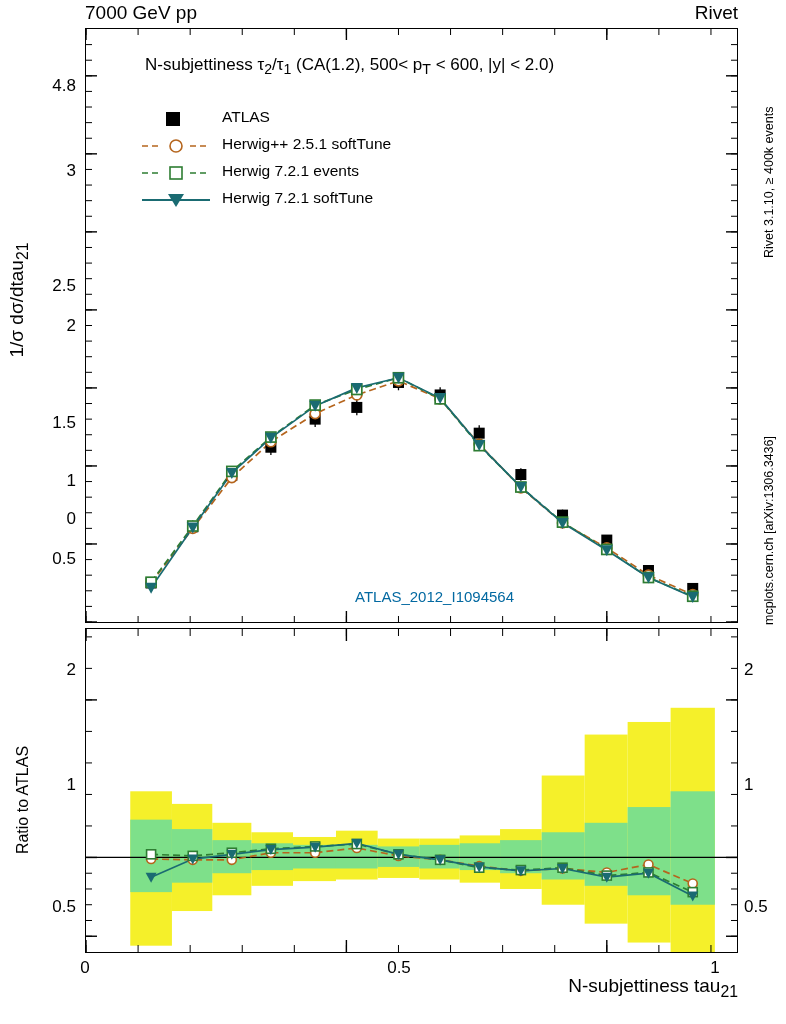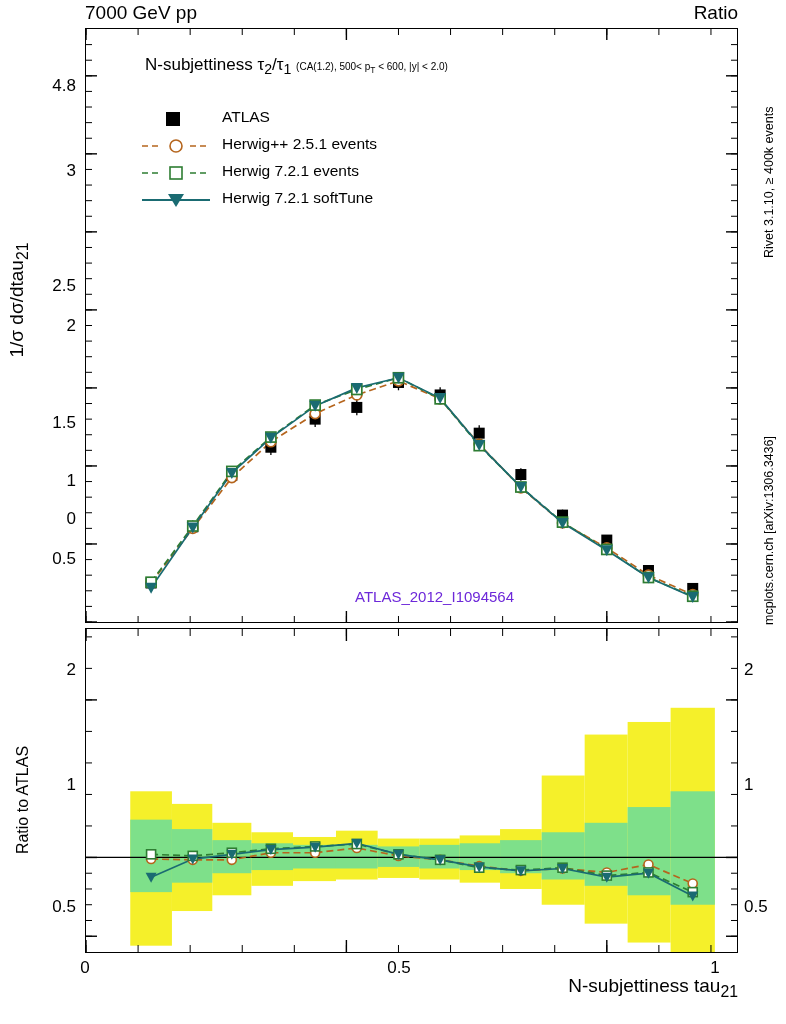--- a/index.html
+++ b/index.html
@@ -76,33 +76,33 @@
 
   
   #legend { position:absolute; left:140px; top:105px; font-size:15.5px; }
   .leg-row { position:relative; height:27px; }
   .leg-sym { position:absolute; left:0; top:0; width:72px; height:27px; }
   .leg-txt { position:absolute; left:82px; top:3px; white-space:nowrap; }
 
   
   #watermark {
     position:absolute; left:355px; top:588px;
-    font-size:15px; color:#6d28d9;
+    font-size:15px; color:#0369a1;
   }
 
   svg { display:block; }
   .nosel { user-select:none; }
 </style>
 </head>
 <body>
 
 <div id="root">
 
   <div class="txt" id="hdr-left">7000 GeV pp</div>
-  <div class="txt" id="hdr-right">Ratio</div>
+  <div class="txt" id="hdr-right">Rivet</div>
 
   <div class="vert blk" style="left:762px; top:258px;">Rivet 3.1.10, ≥ 400k events</div>
   <div class="vert blk" style="left:762px; top:625px;">mcplots.cern.ch [arXiv:1306.3436]</div>
 
   <div id="main-frame">
     <svg id="main-svg" width="651" height="593">
         <line x1="0" y1="593" x2="11" y2="593" stroke="#000" stroke-width="1.4"></line>
         <line x1="651" y1="593" x2="640" y2="593" stroke="#000" stroke-width="1.4"></line>
         <line x1="0" y1="514.9736842105264" x2="11" y2="514.9736842105264" stroke="#000" stroke-width="1.4"></line>
         <line x1="651" y1="514.9736842105264" x2="640" y2="514.9736842105264" stroke="#000" stroke-width="1.4"></line>
@@ -309,41 +309,41 @@
   <div class="ylab" style="left:20px; width:56px; top:316px;">2</div>
   <div class="ylab" style="left:20px; width:56px; top:238px;margin-top:38px;">2.5</div>
   <div class="ylab" style="left:20px; width:56px; top:161px;">3</div>
   <div class="ylab" style="left:20px; width:56px; top:76px;">4.8</div>
 
   <div id="ytitle-main">
     <span>1/σ dσ/dtau<sub>21</sub></span>
   </div>
 
   <div id="plot-title">
-    N-subjettiness&nbsp;τ<sub>2</sub>/τ<sub>1</sub>&nbsp;<span style="font-size:10px;text-align:right;">(CA(1.2), 500&lt; p<sub>T</sub> &lt; 600, |y| &lt; 2.0)</span>
+    N-subjettiness&nbsp;τ<sub>2</sub>/τ<sub>1</sub>&nbsp;<span style="font-size:17px;text-align:right;">(CA(1.2), 500&lt; p<sub>T</sub> &lt; 600, |y| &lt; 2.0)</span>
   </div>
 
   <div id="legend">
     <div class="leg-row">
       <span class="leg-sym">
         <svg width="72" height="27">
             <rect x="26" y="7" width="14" height="14" fill="#000000"></rect>
           </svg>
       </span>
       <span class="leg-txt">ATLAS</span>
     </div>
     <div class="leg-row">
       <span class="leg-sym">
         <svg width="72" height="27">
           <line x1="2" y1="14" x2="22" y2="14" stroke="#b5651d" stroke-width="1.6" stroke-dasharray="6,4"></line>
           <line x1="50" y1="14" x2="70" y2="14" stroke="#b5651d" stroke-width="1.6" stroke-dasharray="6,4"></line>
           <circle cx="36" cy="14" r="6" fill="none" stroke="#b5651d" stroke-width="1.6"></circle>
         </svg>
       </span>
-      <span class="leg-txt">Herwig++ 2.5.1 events</span>
+      <span class="leg-txt">Herwig++ 2.5.1 softTune</span>
     </div>
     <div class="leg-row">
       <span class="leg-sym">
         <svg width="72" height="27">
           <line x1="2" y1="14" x2="22" y2="14" stroke="#2e7d32" stroke-width="1.6" stroke-dasharray="6,4"></line>
           <line x1="50" y1="14" x2="70" y2="14" stroke="#2e7d32" stroke-width="1.6" stroke-dasharray="6,4"></line>
           <rect x="30" y="8" width="12" height="12" fill="none" stroke="#2e7d32" stroke-width="1.6"></rect>
         </svg>
       </span>
       <span class="leg-txt">Herwig 7.2.1 events</span>

